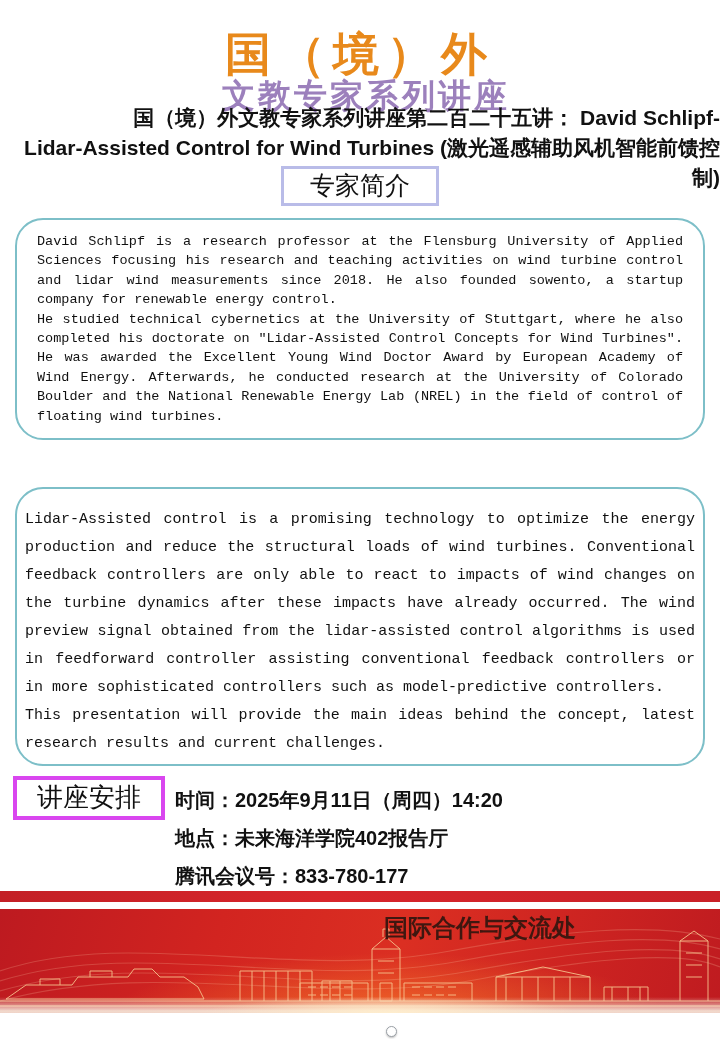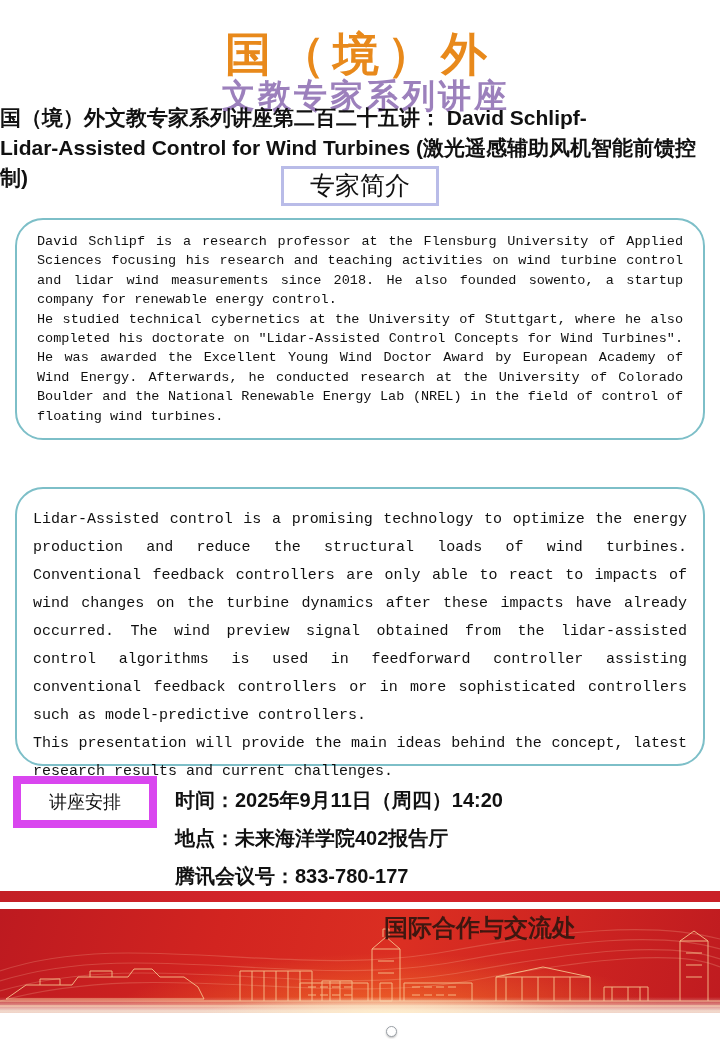--- a/index.html
+++ b/index.html
@@ -7,44 +7,44 @@
         font-family:"Liberation Serif",serif;color:#111;}
 
   
   .logo{position:absolute;top:8px;left:0;width:720px;text-align:center;}
   .logo-line1{margin-top:22px;font-family:"Liberation Sans",sans-serif;font-weight:bold;
               font-size:46px;line-height:48px;letter-spacing:8px;color:#E8891B;}
   .logo-line2{margin-top:0px;font-family:"Liberation Sans",sans-serif;font-weight:bold;
               font-size:33px;line-height:36px;letter-spacing:3px;color:#9C80BC;margin-left:12px;}
 
   
-  .title{position:absolute;top:103px;left:0;width:720px;text-align:left;
+  .title{position:absolute;top:103px;left:0;width:720px;text-align:right;
          font-size:21px;line-height:29px;}
   .title .zh{font-family:"Liberation Serif",serif;font-weight:600;}
   .title .en{font-family:"Liberation Sans",sans-serif;font-weight:bold;}
 
   
   .sec-head{position:absolute;left:0;width:720px;text-align:center;}
   .sec-head .hbox{display:inline-block;border:3px solid #b9bce8;padding:1px 26px;
                   font-size:25px;line-height:32px;background:#fff;}
   .pos-expert{top:166px;}
   .pos-abstract{top:440px;}
 
   
   .round-box{position:absolute;left:15px;width:690px;box-sizing:border-box;
              border:2px solid #7dbfc8;border-radius:28px;background:#fff;
              font-family:"Liberation Mono",monospace;text-align:justify;color:#101010;}
   .round-box p{margin:0;}
   .bio{top:218px;height:222px;padding:12px 20px;font-size:13.5px;line-height:19.4px;}
-  .abstract{top:487px;height:279px;padding:17px 16px;font-size:15px;line-height:28px;}
+  .abstract{top:487px;height:279px;padding:17px 8px;font-size:15px;line-height:28px;}
 
   
   .sched-head{position:absolute;left:13px;top:776px;}
-  .sched-head .hbox{display:inline-block;border:8px solid #d946ef;padding:1px 28px;
-                    font-size:18px;line-height:34px;background:#fff;}
+  .sched-head .hbox{display:inline-block;border:4px solid #d946ef;padding:1px 20px;
+                    font-size:26px;line-height:34px;background:#fff;}
   .sched-list{position:absolute;left:175px;top:781px;width:530px;
               font-family:"Liberation Sans",sans-serif;font-weight:bold;font-size:20px;}
   .sched-item{height:38px;line-height:38px;}
 
   
   .strip{position:absolute;left:0;top:891px;width:720px;height:11px;
          background:linear-gradient(90deg,#c32026,#d8262b 45%,#c92128);}
   .banner{position:absolute;left:0;top:909px;width:720px;height:104px;
           background:
             radial-gradient(55% 85% at 54% 102%, rgba(255,150,45,0.55) 0%, rgba(255,150,45,0) 70%),

